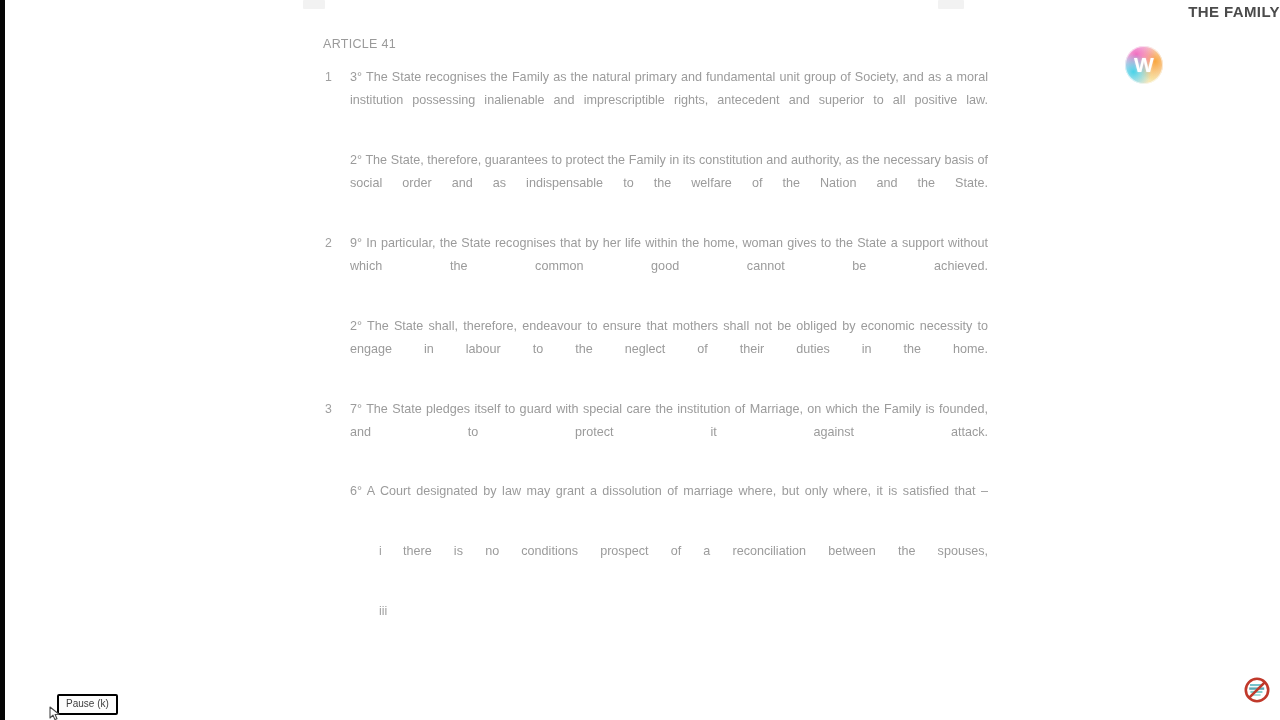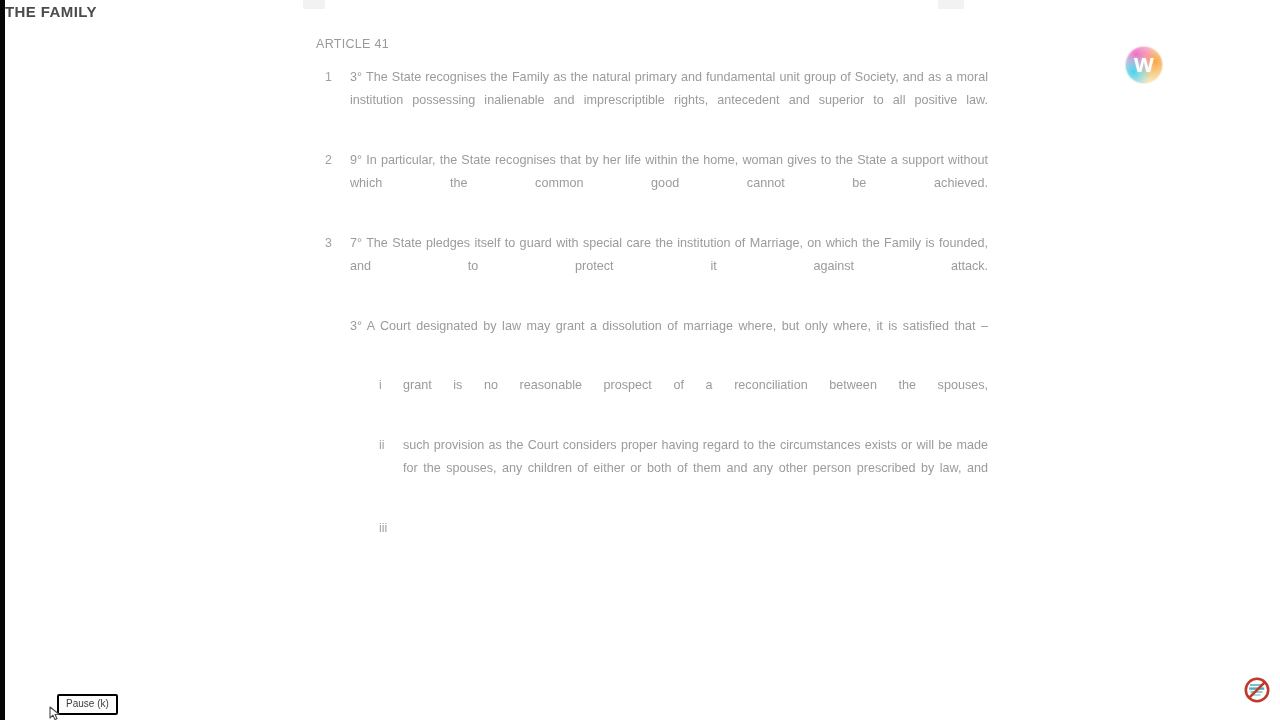--- a/index.html
+++ b/index.html
@@ -38,30 +38,30 @@
     height: 9px;
     background: #f2f2f2;
     border-radius: 1px;
   }
   .header-smudge.left  { left: 298px; top: 0px;  width: 22px; }
   .header-smudge.right { left: 933px; top: 0px;  width: 26px; }
 
   .doc-title {
     position: absolute;
     left: 0; right: 0; top: 3px;
-    text-align: left;
+    text-align: right;
     font-size: 15px;
     font-weight: bold;
     letter-spacing: 0.4px;
     color: #4b4b4b;
   }
 
   .article-label {
     position: absolute;
-    left: 311px;
+    left: 318px;
     top: 37px;
     font-size: 12.5px;
     letter-spacing: 0.3px;
     color: #9a9a9a;
   }
 
   .body-text {
     position: absolute;
     left: 318px;
     top: 66px;
@@ -190,40 +190,38 @@
   <div class="doc-title">THE FAMILY</div>
 
   <div class="article-label">ARTICLE 41</div>
 
   <div class="body-text">
 
     <div class="clause">
       <span class="marginno">1</span>
       <span class="ptext">3° The State recognises the Family as the natural primary and fundamental unit group of Society, and as a moral institution possessing inalienable and imprescriptible rights, antecedent and superior to all positive law.</span>
     </div>
+    <div class="subclause">2° The State, therefore, guarantees to protect the Family in its constitution and authority, as the necessary basis of social order and as indispensable to the welfare of the Nation and the State.</div>
 
     <div class="clause">
       <span class="marginno">2</span>
       <span class="ptext">9° In particular, the State recognises that by her life within the home, woman gives to the State a support without which the common good cannot be achieved.</span>
     </div>
+    <div class="subclause">2° The State shall, therefore, endeavour to ensure that mothers shall not be obliged by economic necessity to engage in labour to the neglect of their duties in the home.</div>
 
     <div class="clause">
       <span class="marginno">3</span>
       <span class="ptext">7° The State pledges itself to guard with special care the institution of Marriage, on which the Family is founded, and to protect it against attack.</span>
     </div>
-    <div class="subclause">3° A Court designated by law may grant a dissolution of marriage where, but only where, it is satisfied that –</div>
+    <div class="subclause">6° A Court designated by law may grant a dissolution of marriage where, but only where, it is satisfied that –</div>
 
     <div class="romanlist">
       <div class="roman-item">
         <span class="rnum">i</span>
-        <span>grant is no reasonable prospect of a reconciliation between the spouses,</span>
-      </div>
-      <div class="roman-item">
-        <span class="rnum">ii</span>
-        <span>such provision as the Court considers proper having regard to the circumstances exists or will be made for the spouses, any children of either or both of them and any other person prescribed by law, and</span>
+        <span>there is no conditions prospect of a reconciliation between the spouses,</span>
       </div>
       <div class="roman-item">
         <span class="rnum">iii</span>
       </div>
     </div>
 
   </div>
 
   <div class="wm-logo">
     <span class="wm-glyph">W</span>

